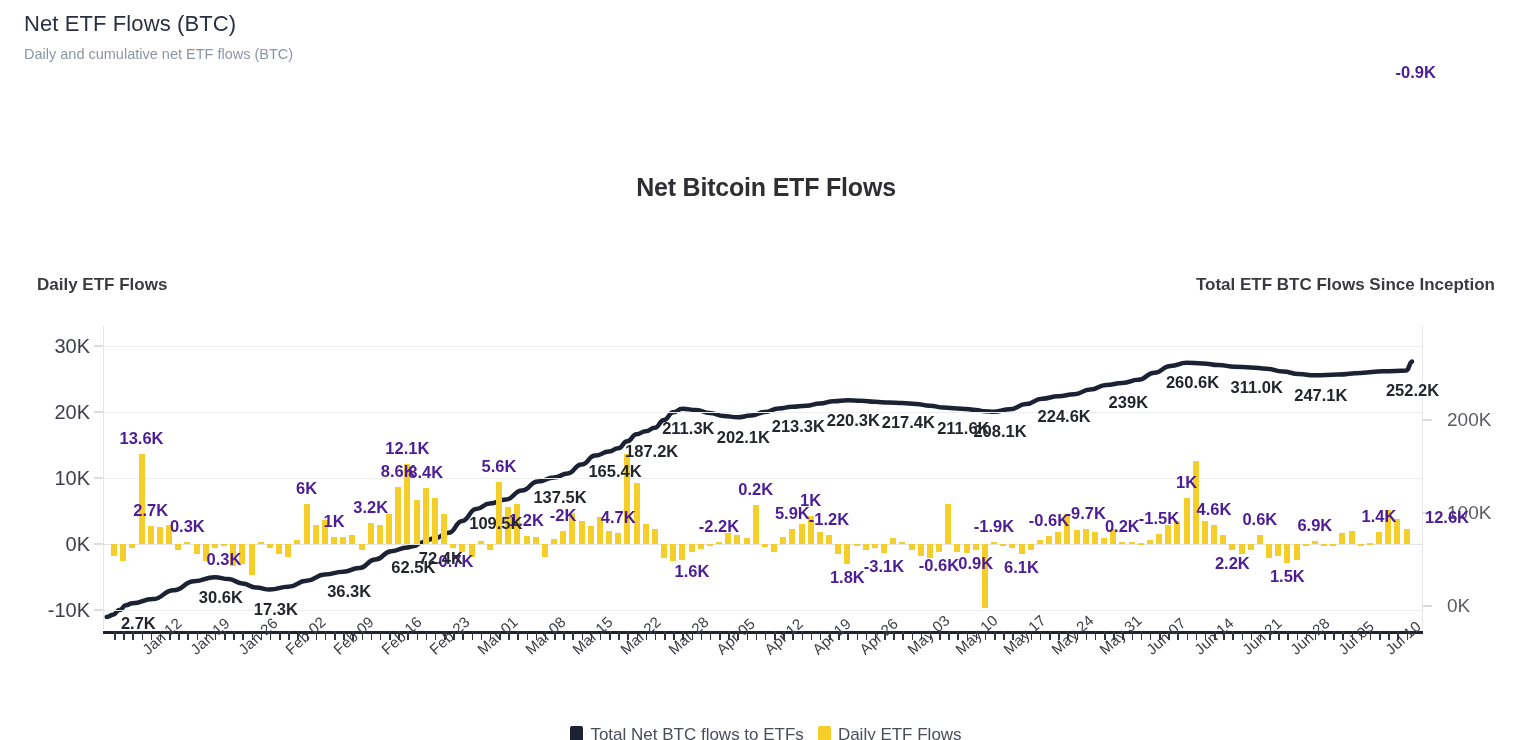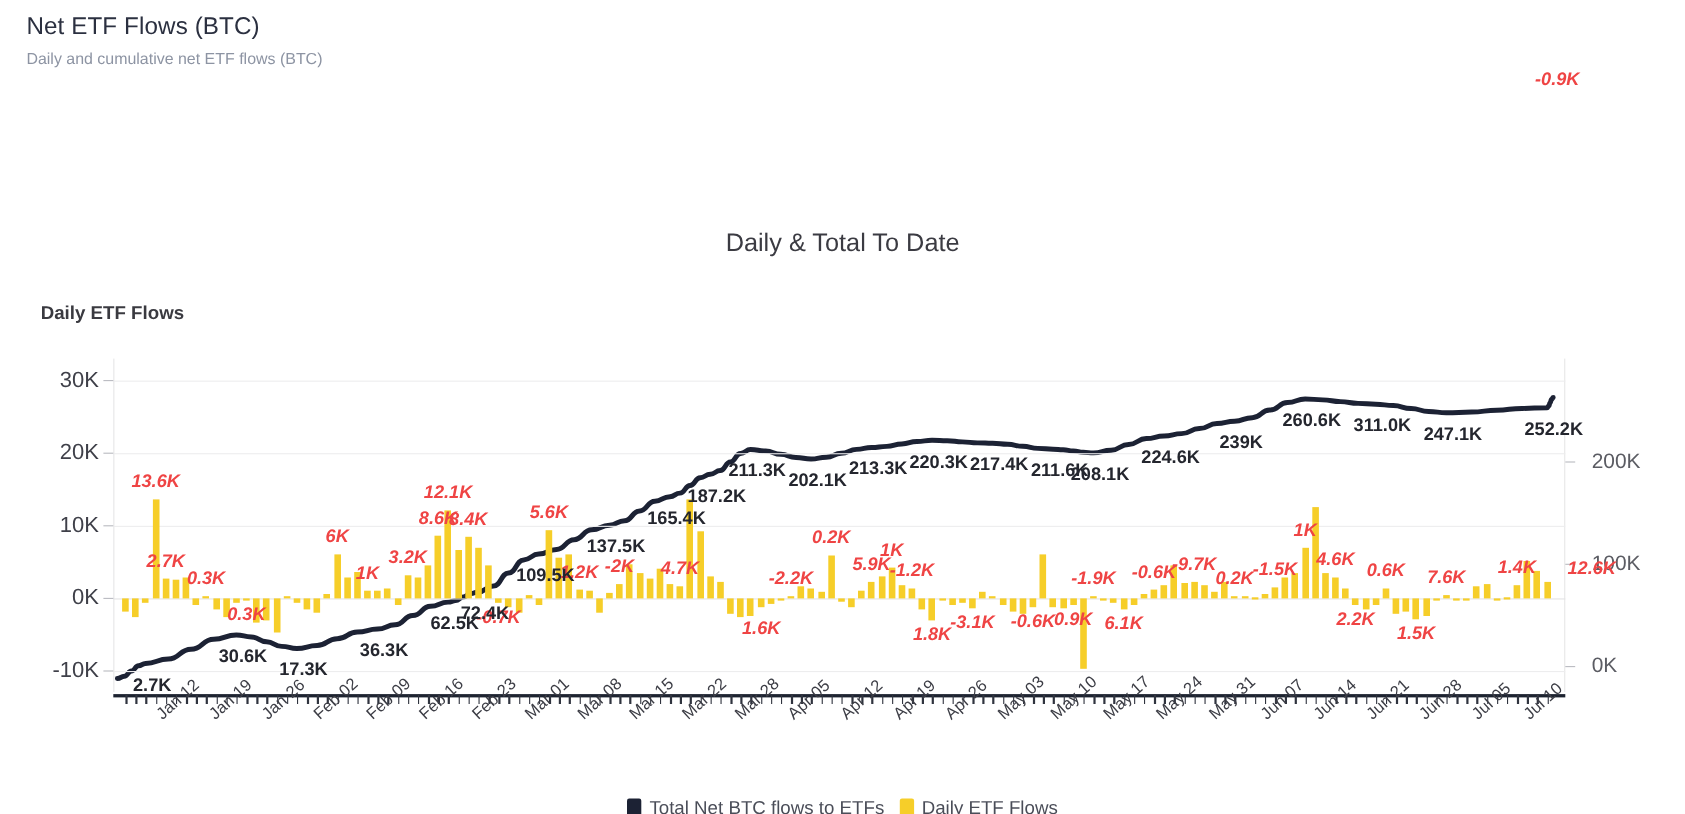--- a/index.html
+++ b/index.html
@@ -77,22 +77,22 @@
   }
   .xtickmark { position:absolute; width:1.6px; height:9px; background:#30343f; top:568px; }
 
   .xlabel {
     position:absolute; font-size:15px; color:#3c3d45;
     transform-origin:left top; transform:rotate(-42deg);
     white-space:nowrap; letter-spacing:.2px;
   }
 
   .dlabel {
-    position:absolute; font-size:16.5px; font-weight:700; color:#ef4444;
-    white-space:nowrap; transform:translateX(-50%);font-style:italic;
+    position:absolute; font-size:16.5px; font-weight:700; color:#4c1d95;
+    white-space:nowrap; transform:translateX(-50%);
   }
   .llabel {
     position:absolute; font-size:16.5px; font-weight:700; color:#24262e;
     white-space:nowrap; transform:translateX(-50%);
   }
 
   .legend {
     position:absolute; left:0; right:0; top:662px;
     display:flex; justify-content:center; align-items:center; gap:14px;
     font-size:17px; color:#4a4d58;
@@ -103,23 +103,24 @@
 </head>
 <body>
 
 <div class="page-header">
   <div class="page-title">Net ETF Flows (BTC)</div>
   <div class="page-subtitle">Daily and cumulative net ETF flows (BTC)</div>
 </div>
 
 <div class="chart-wrap">
 
-  <div class="chart-subtitle">Daily &amp; Total To Date</div>
+  <div class="chart-title">Net Bitcoin ETF Flows</div>
 
   <div class="axis-head left">Daily ETF Flows</div>
+  <div class="axis-head right">Total ETF BTC Flows Since Inception</div>
 
   <div id="plot">
     <div class="axis-frame-l"></div>
     <div class="axis-frame-r"></div>
     <svg id="line-svg" width="1320" height="303" style="position:absolute;left:0;top:0;overflow:visible">
         <path d="M 3.7 290.9 C 6.9 290.9, 6.9 288.7, 10.1 288.7 C 13.3 288.7, 13.3 284.0, 16.5 284.0 C 19.7 284.0, 19.7 279.3, 22.9 279.3 C 26.1 279.3, 26.1 277.2, 29.3 277.2 C 39.6 277.2, 39.6 273.1, 50.0 273.1 C 60.3 273.1, 60.3 264.2, 70.6 264.2 C 80.9 264.2, 80.9 255.2, 91.2 255.2 C 101.5 255.2, 101.5 251.2, 111.8 251.2 C 118.7 251.2, 118.7 253.1, 125.6 253.1 C 132.5 253.1, 132.5 257.4, 139.3 257.4 C 146.2 257.4, 146.2 261.6, 153.1 261.6 C 160.0 261.6, 160.0 263.6, 166.8 263.6 C 176.0 263.6, 176.0 260.8, 185.2 260.8 C 194.3 260.8, 194.3 254.7, 203.5 254.7 C 212.7 254.7, 212.7 248.6, 221.8 248.6 C 231.0 248.6, 231.0 245.8, 240.2 245.8 C 248.2 245.8, 248.2 242.0, 256.2 242.0 C 264.2 242.0, 264.2 233.6, 272.3 233.6 C 280.3 233.6, 280.3 225.2, 288.3 225.2 C 296.3 225.2, 296.3 221.4, 304.3 221.4 C 307.8 221.4, 307.8 220.0, 311.2 220.0 C 314.6 220.0, 314.6 216.8, 318.1 216.8 C 321.5 216.8, 321.5 213.6, 325.0 213.6 C 328.4 213.6, 328.4 212.2, 331.8 212.2 C 338.7 212.2, 338.7 206.8, 345.6 206.8 C 352.5 206.8, 352.5 194.9, 359.3 194.9 C 366.2 194.9, 366.2 183.0, 373.1 183.0 C 380.0 183.0, 380.0 177.6, 386.8 177.6 C 394.9 177.6, 394.9 173.5, 402.9 173.5 C 410.9 173.5, 410.9 164.6, 418.9 164.6 C 426.9 164.6, 426.9 155.6, 435.0 155.6 C 443.0 155.6, 443.0 151.5, 451.0 151.5 C 457.9 151.5, 457.9 147.4, 464.8 147.4 C 471.6 147.4, 471.6 138.5, 478.5 138.5 C 485.4 138.5, 485.4 129.6, 492.3 129.6 C 499.1 129.6, 499.1 125.5, 506.0 125.5 C 510.6 125.5, 510.6 122.3, 515.2 122.3 C 519.8 122.3, 519.8 115.3, 524.3 115.3 C 528.9 115.3, 528.9 108.3, 533.5 108.3 C 538.1 108.3, 538.1 105.2, 542.7 105.2 C 547.3 105.2, 547.3 101.7, 551.8 101.7 C 556.4 101.7, 556.4 93.9, 561.0 93.9 C 565.6 93.9, 565.6 86.2, 570.2 86.2 C 574.8 86.2, 574.8 82.7, 579.3 82.7 C 586.2 82.7, 586.2 84.0, 593.1 84.0 C 600.0 84.0, 600.0 87.0, 606.8 87.0 C 613.7 87.0, 613.7 89.9, 620.6 89.9 C 627.5 89.9, 627.5 91.3, 634.3 91.3 C 641.2 91.3, 641.2 89.6, 648.1 89.6 C 655.0 89.6, 655.0 86.1, 661.8 86.1 C 668.7 86.1, 668.7 82.5, 675.6 82.5 C 682.5 82.5, 682.5 80.8, 689.3 80.8 C 696.2 80.8, 696.2 79.8, 703.1 79.8 C 710.0 79.8, 710.0 77.6, 716.8 77.6 C 723.7 77.6, 723.7 75.3, 730.6 75.3 C 737.5 75.3, 737.5 74.3, 744.3 74.3 C 751.2 74.3, 751.2 74.7, 758.1 74.7 C 765.0 74.7, 765.0 75.7, 771.8 75.7 C 778.7 75.7, 778.7 76.6, 785.6 76.6 C 792.5 76.6, 792.5 77.0, 799.3 77.0 C 806.2 77.0, 806.2 77.9, 813.1 77.9 C 820.0 77.9, 820.0 79.7, 826.8 79.7 C 833.7 79.7, 833.7 81.6, 840.6 81.6 C 847.5 81.6, 847.5 82.4, 854.3 82.4 C 858.9 82.4, 858.9 82.9, 863.5 82.9 C 868.1 82.9, 868.1 84.0, 872.7 84.0 C 877.3 84.0, 877.3 85.2, 881.8 85.2 C 886.4 85.2, 886.4 85.7, 891.0 85.7 C 899.0 85.7, 899.0 83.3, 907.0 83.3 C 915.1 83.3, 915.1 78.0, 923.1 78.0 C 931.1 78.0, 931.1 72.7, 939.1 72.7 C 947.1 72.7, 947.1 70.3, 955.2 70.3 C 963.2 70.3, 963.2 68.2, 971.2 68.2 C 979.2 68.2, 979.2 63.6, 987.3 63.6 C 995.3 63.6, 995.3 59.0, 1003.3 59.0 C 1011.3 59.0, 1011.3 56.9, 1019.3 56.9 C 1027.4 56.9, 1027.4 53.7, 1035.4 53.7 C 1043.4 53.7, 1043.4 46.8, 1051.4 46.8 C 1059.4 46.8, 1059.4 39.9, 1067.5 39.9 C 1075.5 39.9, 1075.5 36.7, 1083.5 36.7 C 1091.5 36.7, 1091.5 37.5, 1099.5 37.5 C 1107.6 37.5, 1107.6 39.1, 1115.6 39.1 C 1123.6 39.1, 1123.6 40.7, 1131.6 40.7 C 1139.6 40.7, 1139.6 41.5, 1147.7 41.5 C 1155.7 41.5, 1155.7 42.7, 1163.7 42.7 C 1171.7 42.7, 1171.7 45.4, 1179.8 45.4 C 1187.8 45.4, 1187.8 48.1, 1195.8 48.1 C 1203.8 48.1, 1203.8 49.3, 1211.8 49.3 C 1223.3 49.3, 1223.3 48.6, 1234.8 48.6 C 1246.2 48.6, 1246.2 46.9, 1257.7 46.9 C 1269.1 46.9, 1269.1 45.3, 1280.6 45.3 C 1292.0 45.3, 1292.0 44.6, 1303.5 44.6 C 1304.2 44.6, 1304.2 43.1, 1304.9 43.1 C 1305.6 43.1, 1305.6 40.0, 1306.2 40.0 C 1306.9 40.0, 1306.9 36.9, 1307.6 36.9 C 1308.3 36.9, 1308.3 35.4, 1309.0 35.4" fill="none" stroke="#1C2234" stroke-width="4.5" stroke-linecap="round" stroke-linejoin="round"></path>
       </svg>
   <div class="gridline" style="top: 283.239px;"></div>
       <div class="zeroline" style="top: 217.37px;"></div>
       <div class="gridline" style="top: 151.5px;"></div>
@@ -327,21 +328,21 @@
     <div class="dlabel" style="left: 1021.5px; top: 494.25px;">6.1K</div>
     <div class="dlabel" style="left: 1049px; top: 447.465px;">-0.6K</div>
     <div class="dlabel" style="left: 1085.67px; top: 440.878px;">-9.7K</div>
     <div class="dlabel" style="left: 1122.33px; top: 453.393px;">0.2K</div>
     <div class="dlabel" style="left: 1159px; top: 445.489px;">-1.5K</div>
     <div class="dlabel" style="left: 1186.5px; top: 409.92px;">1K</div>
     <div class="dlabel" style="left: 1214px; top: 436.267px;">4.6K</div>
     <div class="dlabel" style="left: 1232.33px; top: 490.298px;">2.2K</div>
     <div class="dlabel" style="left: 1259.83px; top: 446.148px;">0.6K</div>
     <div class="dlabel" style="left: 1287.33px; top: 503.472px;">1.5K</div>
-    <div class="dlabel" style="left: 1314.83px; top: 452.076px;">7.6K</div>
+    <div class="dlabel" style="left: 1314.83px; top: 452.076px;">6.9K</div>
     <div class="dlabel" style="left: 1416px; top: 444.83px; margin-left: 31px;">12.6K</div>
     <div class="dlabel" style="left: 1379px; top: 443.513px;">1.4K</div>
     <div class="dlabel" style="left: 1415.67px;">-0.9K</div>
     <div class="llabel" style="left: 138.333px; top: 550.175px;">2.7K</div>
     <div class="llabel" style="left: 220.833px; top: 524.164px;">30.6K</div>
     <div class="llabel" style="left: 275.833px; top: 536.563px;">17.3K</div>
     <div class="llabel" style="left: 349.167px; top: 518.85px;">36.3K</div>
     <div class="llabel" style="left: 413.333px; top: 494.423px;">62.5K</div>
     <div class="llabel" style="left: 440.833px; top: 485.193px;">72.4K</div>
     <div class="llabel" style="left: 495.833px; top: 450.605px;">109.5K</div>

